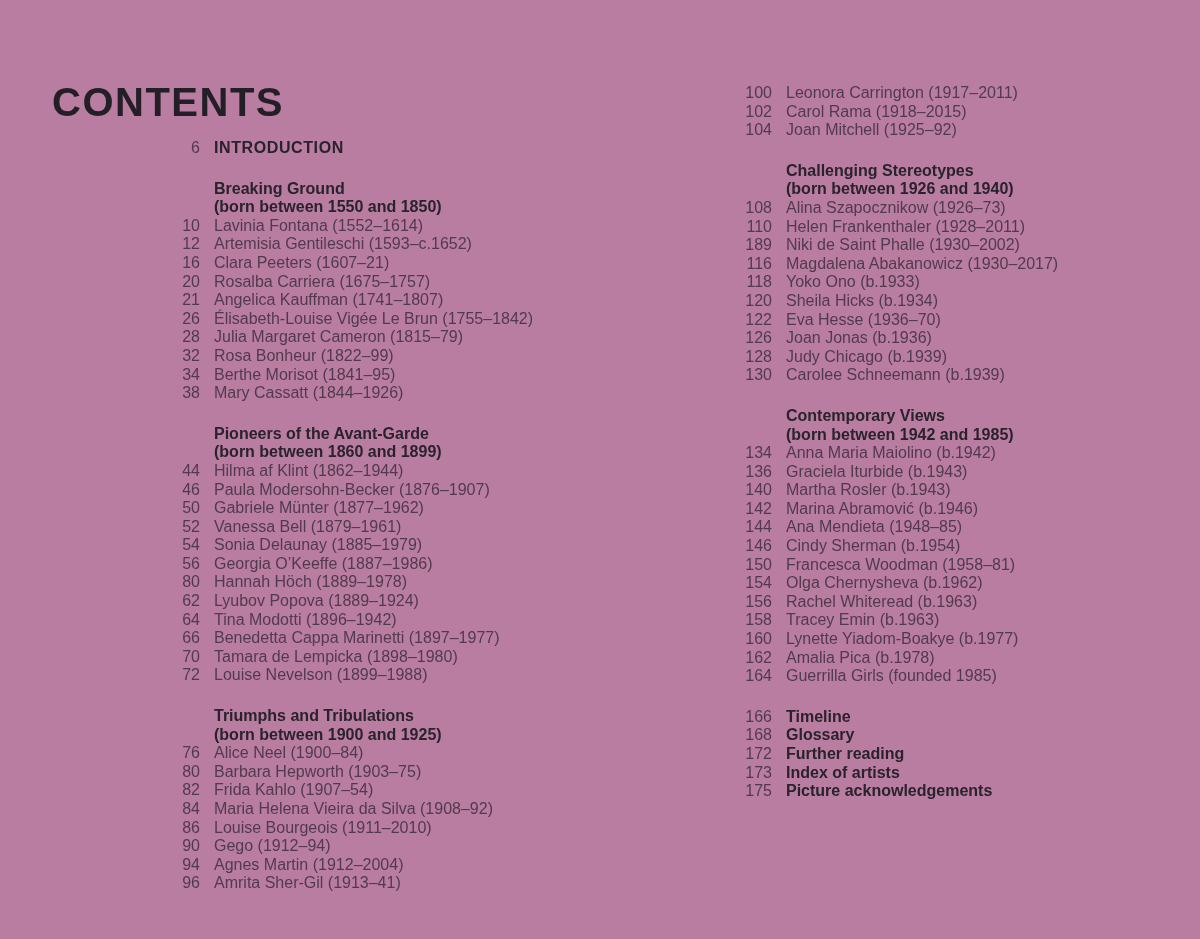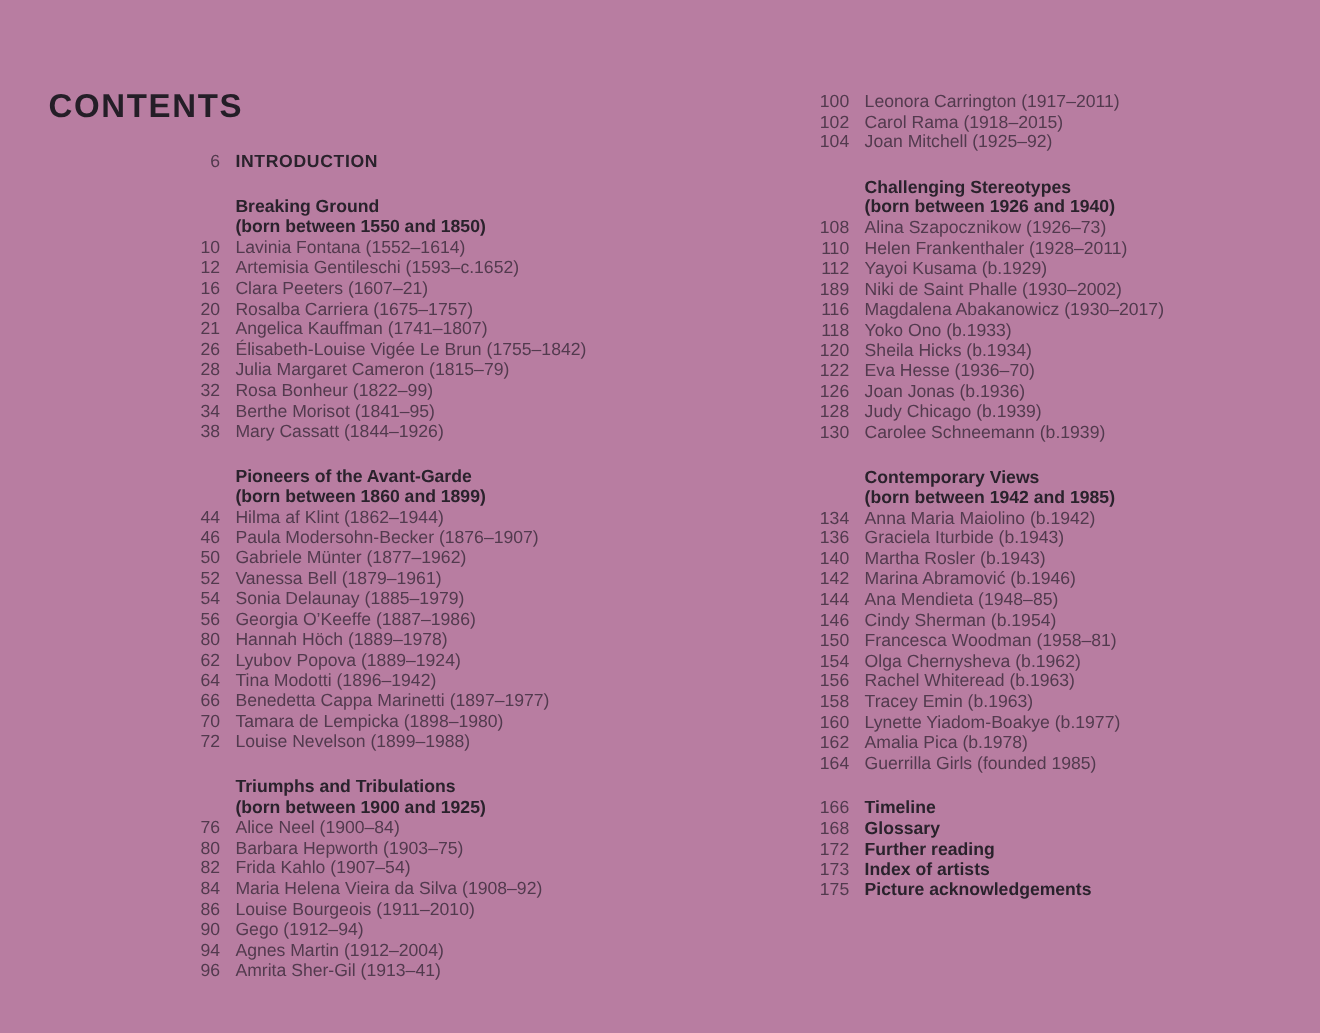--- a/index.html
+++ b/index.html
@@ -13,24 +13,24 @@
     overflow: hidden;
     font-family: "Liberation Sans", sans-serif;
     background: #b87da1;
   }
   .page {
     position: absolute;
     inset: 0;
   }
   .toc-title {
     position: absolute;
-    left: 44px;
+    left: 52px;
     top: 80px;
     margin: 0;
-    font-size: 30px;
+    font-size: 40px;
     font-weight: 800;
     letter-spacing: 1.5px;
     color: #241e27;
   }
   .col {
     position: absolute;
     font-size: 16px;
     line-height: 18.6px;
     color: #523a4e;
   }
@@ -232,24 +232,20 @@
         <div class="heading-line">(born between 1926 and 1940)</div>
         <div class="row">
           <span class="num">108</span>
           <span class="label">Alina Szapocznikow (1926–73)</span>
         </div>
         <div class="row">
           <span class="num">110</span>
           <span class="label">Helen Frankenthaler (1928–2011)</span>
         </div>
         <div class="row">
-          <span class="num">112</span>
-          <span class="label">Yayoi Kusama  (b.1929)</span>
-        </div>
-        <div class="row">
           <span class="num">189</span>
           <span class="label">Niki de Saint Phalle (1930–2002)</span>
         </div>
         <div class="row">
           <span class="num">116</span>
           <span class="label">Magdalena Abakanowicz  (1930–2017)</span>
         </div>
         <div class="row">
           <span class="num">118</span>
           <span class="label">Yoko Ono (b.1933)</span>

